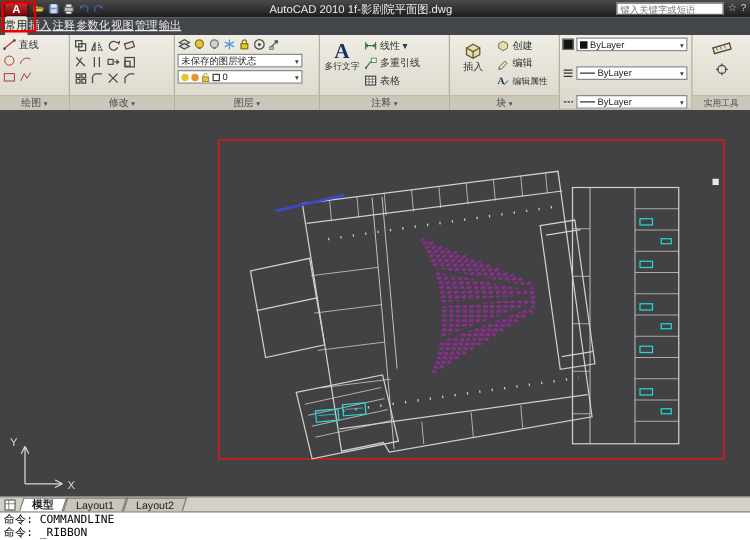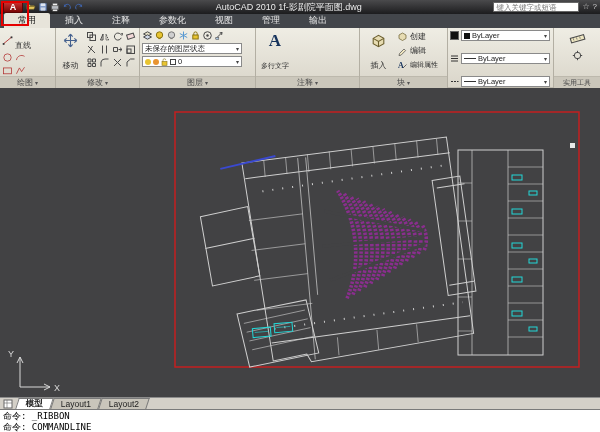--- a/index.html
+++ b/index.html
@@ -21,33 +21,33 @@
     background:#fff; padding:0 2px; font-family:"Liberation Sans", sans-serif; }
   .ic-icon { color:#cfcfcf; font-size:8px; line-height:10px; }
 
   
   .annotate-box { position:absolute; left:1px; top:1px; width:28px; height:25px;
     border:2px solid #e60000; z-index:60; }
 
   
   .rtabs { height:14px; background:#43464b; display:flex; align-items:flex-end;
     padding-left:4px; gap:1px; }
-  .rtab { font-size:9px; color:#e8e8e8; padding:1px 14px; cursor:default; }
+  .rtab { font-size:9px; color:#e8e8e8; padding:1px 0; cursor:default;text-decoration:underline; }
   .rtab.active { background:#e7e4da; color:#1a1a1a; border-radius:2px 2px 0 0; }
 
   
   .ribbon { height:60px; display:flex; background:linear-gradient(#efede4,#d9d5c9); }
   .panel { display:flex; flex-direction:column; border-right:1px solid #b3afa3; }
   .pc { flex:1; display:flex; padding:2px 2px 0 2px; gap:2px; font-size:8px; color:#333; }
   .plabel { height:12px; background:#cbc7bb; border-top:1px solid #bdb9ad;
     font-size:8px; color:#4a4a4a; display:flex; align-items:center; justify-content:center; gap:2px; }
   .plabel .arr { font-size:6px; color:#555; }
   .bigbtn { width:34px; display:flex; flex-direction:column; align-items:center;
     justify-content:flex-start; gap:1px; padding-top:2px; }
-  .bb-label { font-size:8px; line-height:8px; text-align:center;margin-top:12px; }
+  .bb-label { font-size:8px; line-height:8px; text-align:center; }
   .col { display:flex; flex-direction:column; gap:1px; justify-content:flex-start; }
   .row { display:flex; align-items:center; gap:2px; }
   .mi { width:11px; height:11px; }
   .bi { width:17px; height:17px; }
   .grid12 { display:grid; grid-template-columns:repeat(4,13px); grid-auto-rows:13px;
     align-content:start; }
   .grid12 span { display:flex; align-items:center; justify-content:center; }
   .combo { display:flex; align-items:center; background:#fff; border:1px solid #8a8a8a;
     height:11px; font-size:7.5px; padding:0 2px; gap:2px; color:#222; }
   .combo .carr { margin-left:auto; font-size:6px; color:#444; }
@@ -165,26 +165,20 @@
         </div>
       </div>
       <div class="plabel">
         <span>绘图</span>
         <span class="arr">▾</span>
       </div>
     </div>
 
     <div class="panel" style="width:84px">
       <div class="pc">
-        <div class="bigbtn">
-          <svg class="bi" viewBox="0 0 16 16">
-              <path d="M8 2 V14 M2 8 H14 M8 2 l-2 2.4 M8 2 l2 2.4 M8 14 l-2 -2.4 M8 14 l2 -2.4 M2 8 l2.4 -2 M2 8 l2.4 2 M14 8 l-2.4 -2 M14 8 l-2.4 2" stroke="#44608e" fill="none"></path>
-            </svg>
-          <span class="bb-label">移动</span>
-        </div>
         <div class="grid12">
           <span>
               <svg class="mi" viewBox="0 0 11 11">
                 <g stroke="#4a4a4a" fill="none">
                   <rect x="1.5" y="1.5" width="5" height="5"></rect>
                   <rect x="4" y="4" width="5.5" height="5.5"></rect>
                 </g>
               </svg>
             </span>
           <span>
@@ -310,20 +304,44 @@
         <span>图层</span>
         <span class="arr">▾</span>
       </div>
     </div>
 
     <div class="panel" style="width:104px">
       <div class="pc">
         <div class="bigbtn">
           <span class="mtextA">A</span>
           <span class="bb-label" style="font-size:7px">多行文字</span>
+        </div>
+        <div class="col">
+          <div class="row anno-row">
+            <svg class="mi" viewBox="0 0 11 11">
+                <path d="M1.5 5.5 H9.5 M1.5 2.5 V8.5 M9.5 2.5 V8.5 M1.5 5.5 l1.8 -1 M1.5 5.5 l1.8 1 M9.5 5.5 l-1.8 -1 M9.5 5.5 l-1.8 1" stroke="#3a7a3a" fill="none"></path>
+              </svg>
+            <span class="txt">线性</span>
+            <span class="carr">▾</span>
+          </div>
+          <div class="row anno-row">
+            <svg class="mi" viewBox="0 0 11 11">
+                <path d="M1.5 9.5 L5.5 4.5 H7" stroke="#3a7a3a" fill="none"></path>
+                <rect x="6" y="1.5" width="4" height="3.4" stroke="#3a7a3a" fill="#e4efe4" stroke-width="0.6"></rect>
+                <circle cx="1.8" cy="9.3" r="0.9" fill="#3a7a3a"></circle>
+              </svg>
+            <span class="txt">多重引线</span>
+          </div>
+          <div class="row anno-row">
+            <svg class="mi" viewBox="0 0 11 11">
+                <rect x="1.5" y="2" width="8" height="7" stroke="#4a4a4a" fill="#fff"></rect>
+                <path d="M1.5 4.3 h8 M1.5 6.6 h8 M4.2 2 v7 M6.9 2 v7" stroke="#4a4a4a" stroke-width="0.6"></path>
+              </svg>
+            <span class="txt">表格</span>
+          </div>
         </div>
       </div>
       <div class="plabel">
         <span>注释</span>
         <span class="arr">▾</span>
       </div>
     </div>
 
     <div class="panel" style="width:88px">
       <div class="pc">
@@ -520,17 +538,17 @@
     </div>
     <div class="ltab">
       <span>Layout1</span>
     </div>
     <div class="ltab">
       <span>Layout2</span>
     </div>
   </div>
 
   <div class="cmd">
+    <div>命令: COMMANDLINE</div>
     <div>命令: _RIBBON</div>
-    <div>命令: COMMANDLINE</div>
   </div>
 
 </div>
 
 </body></html>

